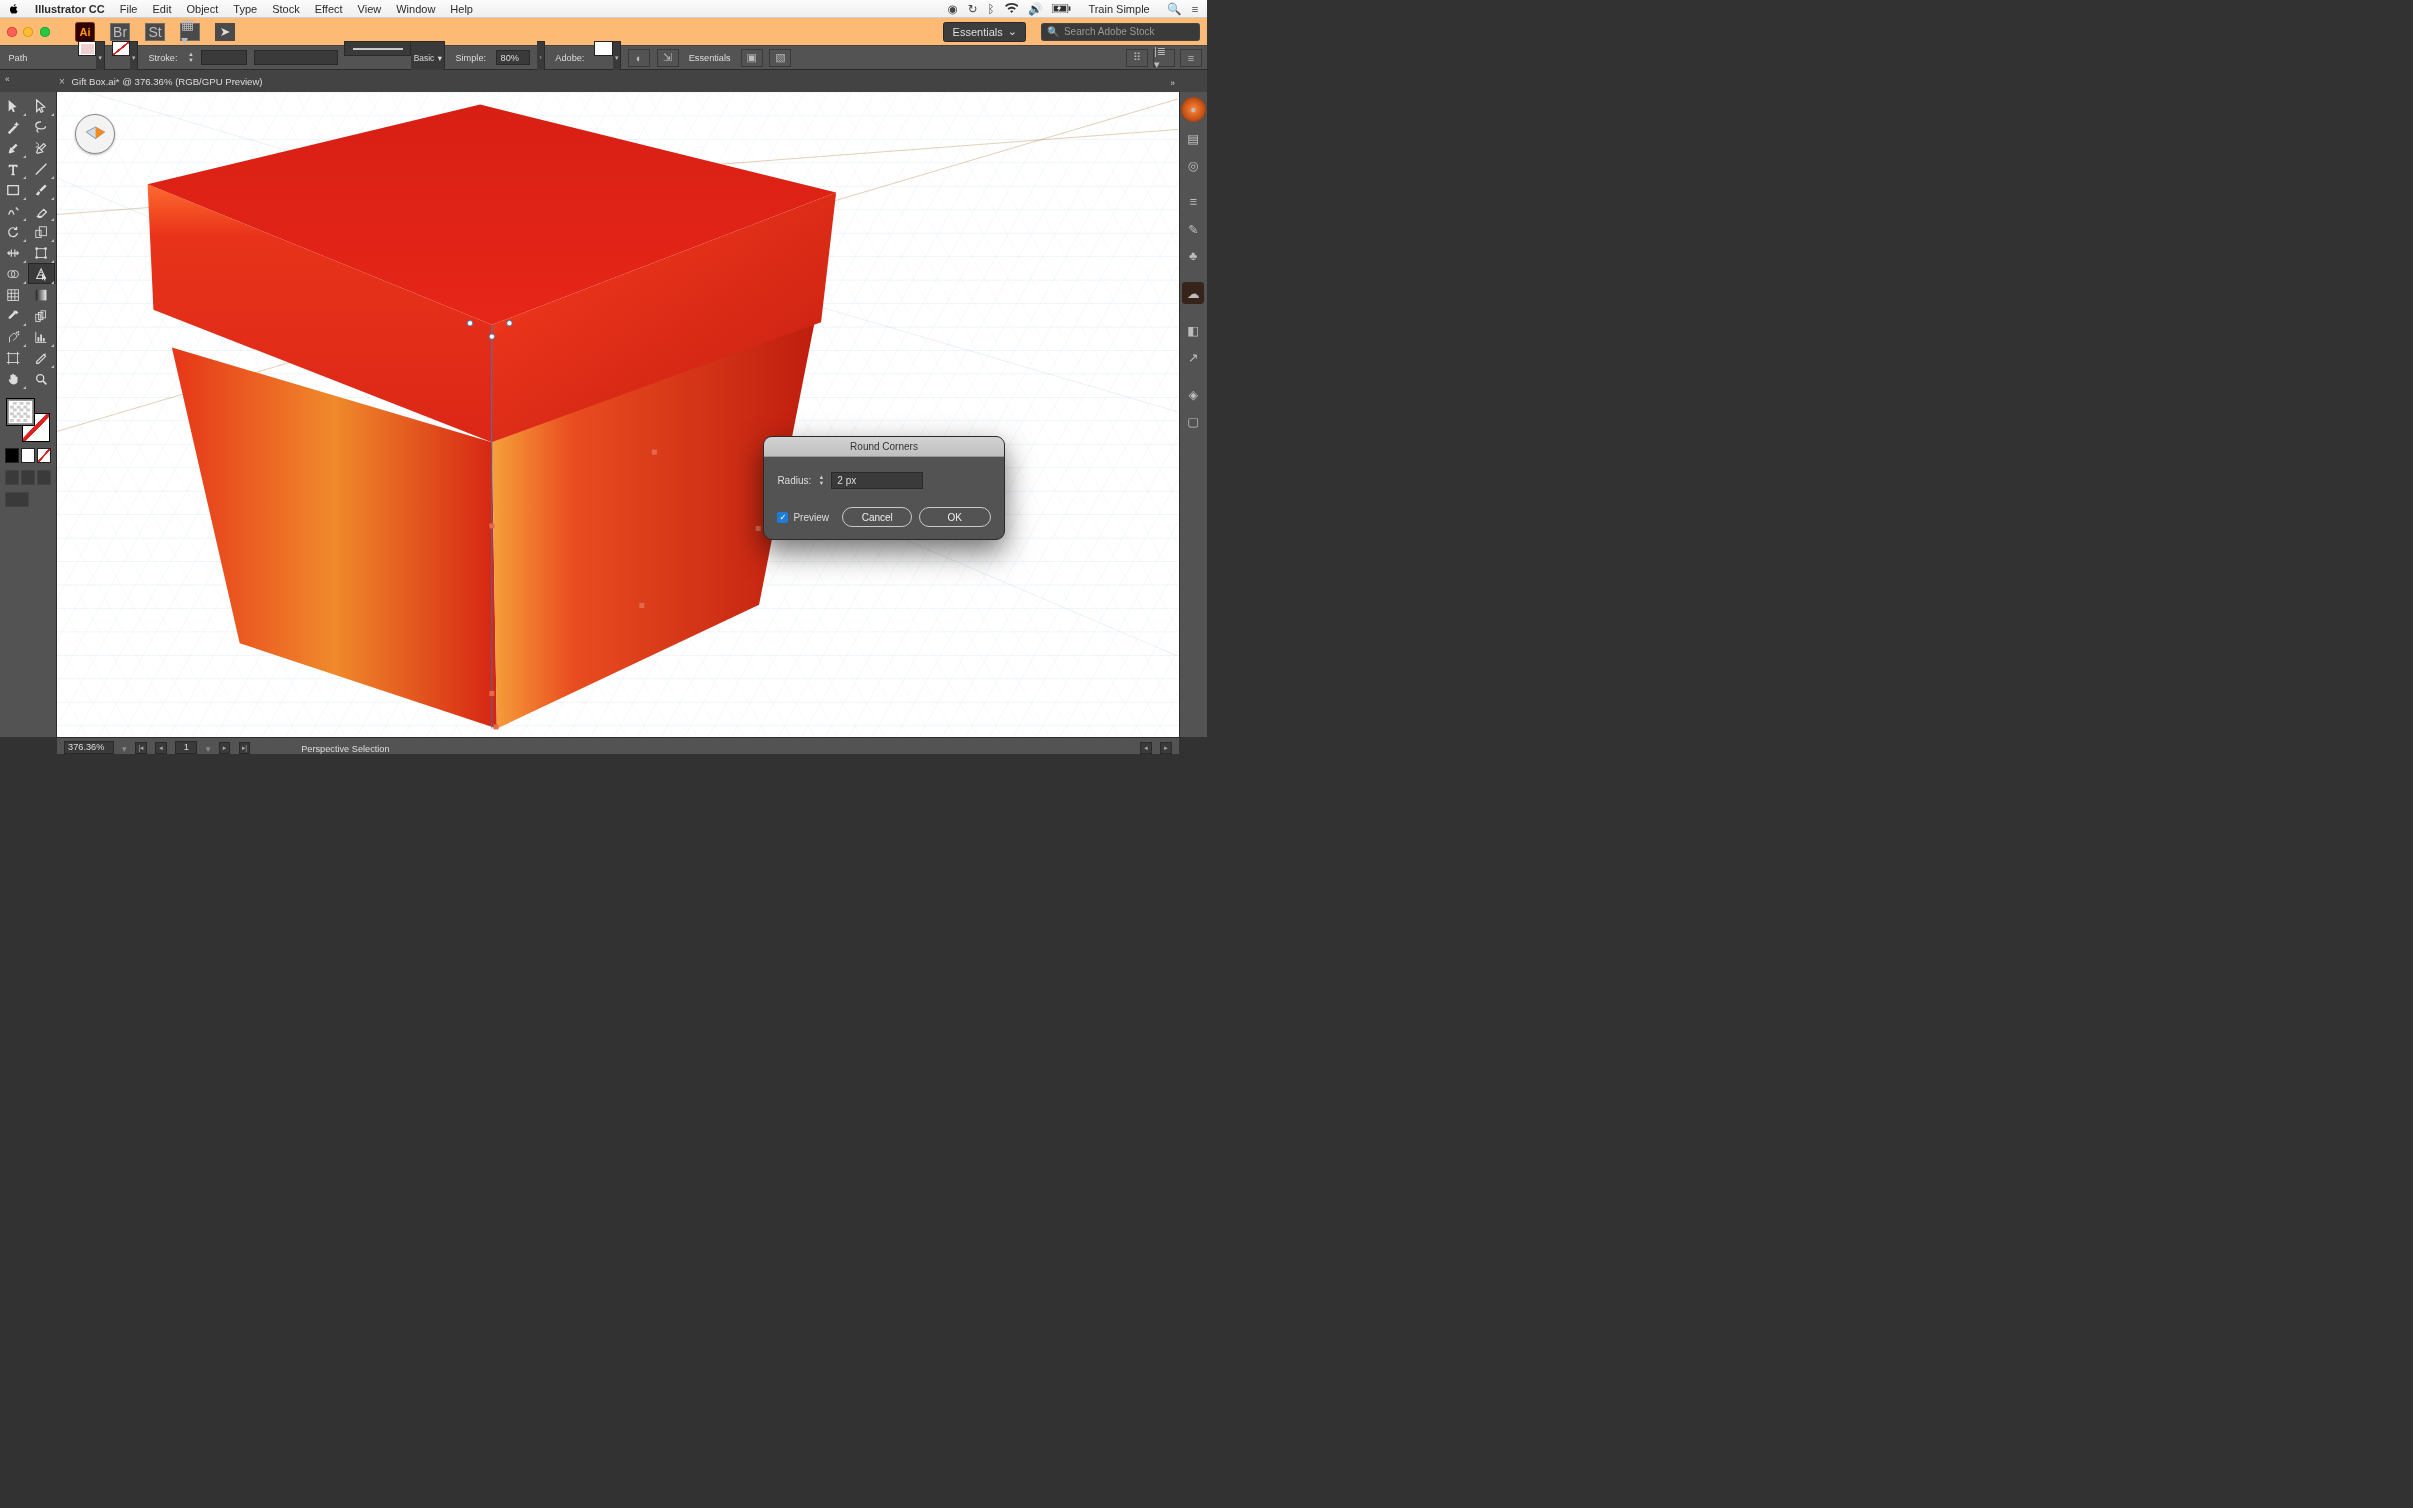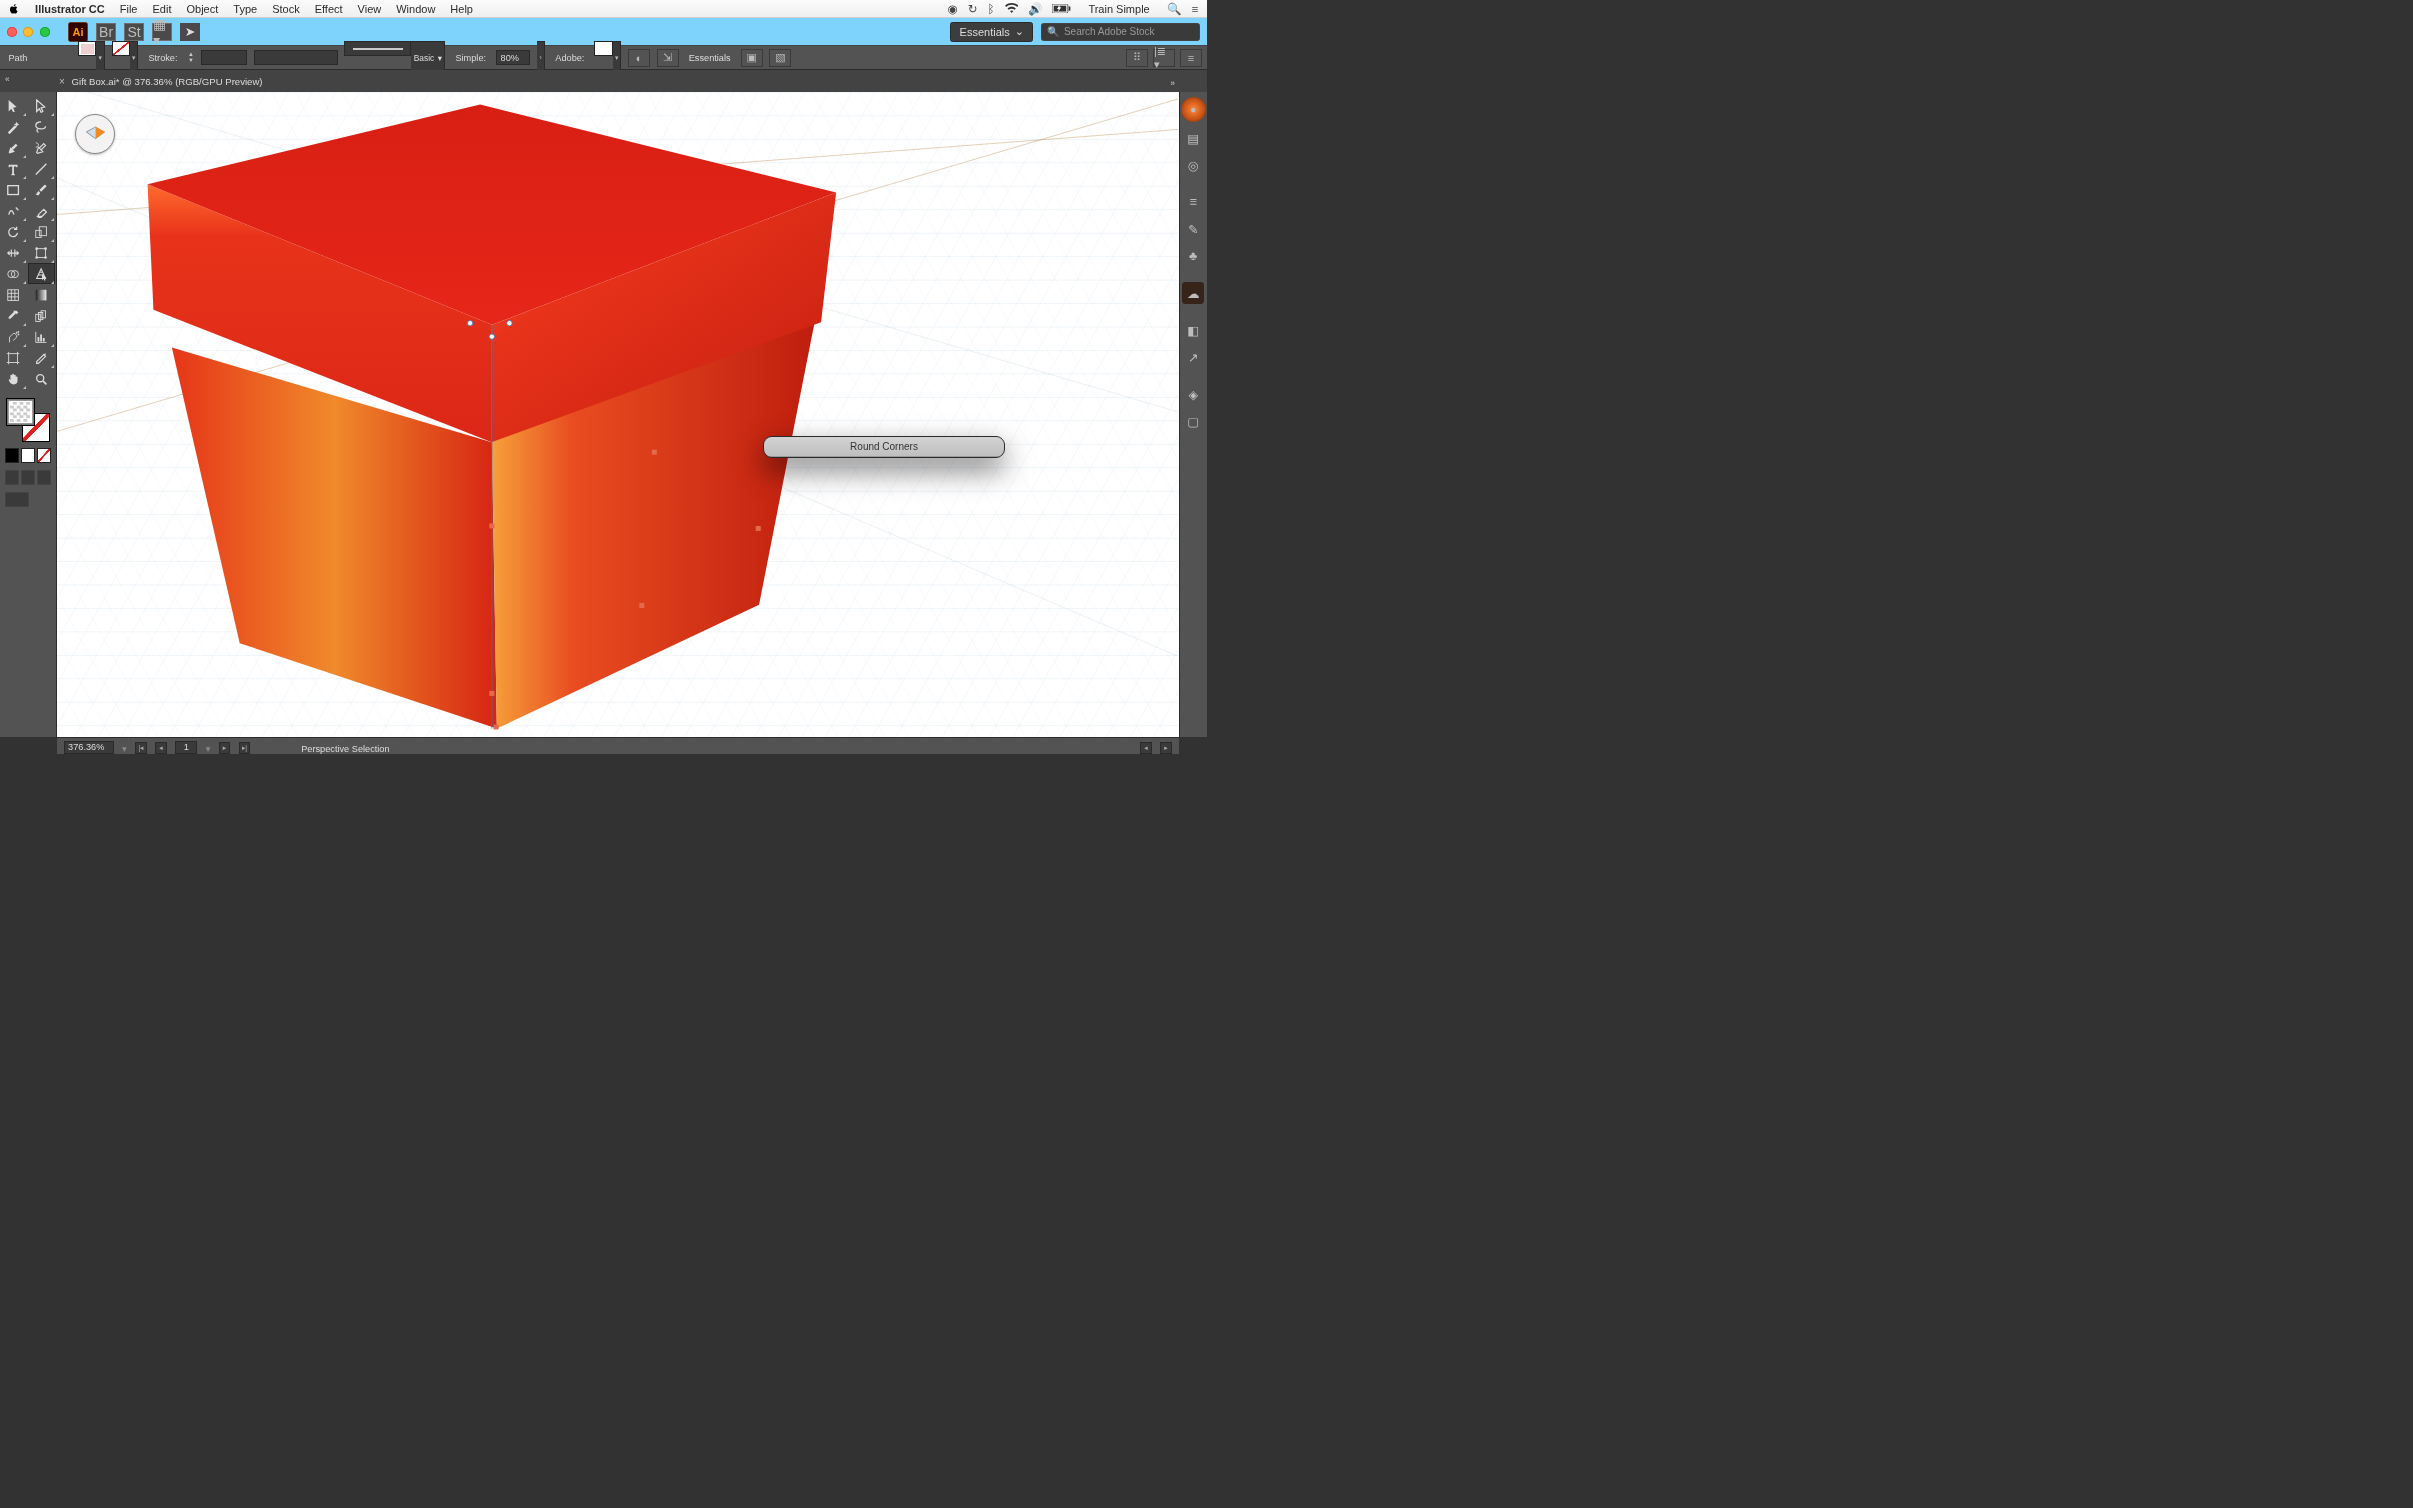--- a/index.html
+++ b/index.html
@@ -8,21 +8,21 @@
 
 .mac-menubar { height: 18.4px; background: linear-gradient(#fcfcfc,#efefef); display: flex; align-items: center; padding: 0 8.4px; font-size: 11px; color: #2b2b2b; border-bottom: 0.8px solid #cfcfcf; }
 .mac-menubar .mi { padding: 0 7.5px; height: 18.4px; display: flex; align-items: center; }
 .mac-menubar .mi:first-child { padding-left: 0; }
 .apptitle { font-weight: 700; }
 .mac-right { margin-left: auto; display: flex; align-items: center; gap: 10px; }
 .mac-right .sys { font-size: 11.7px; color: #444; }
 .apple-icon svg { width: 11.7px; height: 11.7px; fill: #000; }
 
 
-.app-bar { height: 27px; background: #7dd3fc; display: flex; align-items: center; padding: 0 6.7px; gap: 8px; }
+.app-bar { height: 27px; background: #fdba74; display: flex; align-items: center; padding: 0 6.7px; gap: 15px; }
 .traffic { display: flex; gap: 6.7px; margin-right: 10px; }
 .tlc { width: 10px; height: 10px; border-radius: 50%; display: inline-block; }
 .tlc.red { background: #ff5f57; box-shadow: inset 0 0 0 0.8px #d94337; }
 .tlc.yel { background: #febc2e; box-shadow: inset 0 0 0 0.8px #cf9922; }
 .tlc.grn { background: #28c840; box-shadow: inset 0 0 0 0.8px #1c9e31; }
 .ai-badge { width: 20px; height: 20px; background: #330000; color: #ff9a00; display: flex; align-items: center; justify-content: center; font-weight: 700; font-size: 11px; border: 0.8px solid #6a3b1a; border-radius: 2.5px; }
 .app-bar .sq { width: 20px; height: 18.4px; border: 0.8px solid #6e6e6e; background: #4a4a4a; color: #bcbcbc; display: flex; align-items: center; justify-content: center; font-size: 14px; }
 .app-bar .spacer { flex: 1; }
 .workspace-dd { color: #ddd; font-size: 11px; background: #3d3d3d; border: 0.8px solid #2a2a2a; border-radius: 2.5px; padding: 2.5px 8.4px; display: flex; align-items: center; gap: 5px; }
 .search-stock { width: 159px; height: 18.4px; border: 0.8px solid #444; background: #3a3a3a; color: #999; font-size: 10px; padding: 0 5px; display: flex; align-items: center; gap: 4.2px; border-radius: 2.5px; }
@@ -502,20 +502,39 @@
   <div class="persp-widget">
     <svg width="25" height="25" viewBox="0 0 30 30">
       <path d="M4 12 L15 6 L26 12 L15 20 Z" fill="#fff" stroke="#888"></path>
       <path d="M15 6 L26 12 L15 20 Z" fill="#f28a1e"></path>
       <path d="M4 12 L15 6 L15 20 Z" fill="#5a93c7" opacity="0.3"></path>
     </svg>
   </div>
 
   <div class="dialog">
     <div class="titlebar">Round Corners</div>
+    <div class="body">
+      <div class="dlg-row">
+        <span>Radius:</span>
+        <div class="dlg-stepper">
+            <span>▲</span>
+            <span>▼</span>
+          </div>
+        <input class="val" value="2 px" style="">
+      </div>
+      <div class="dlg-foot">
+        <label class="prev">
+          <span class="chk">✓</span>
+          <span>Preview</span>
+        </label>
+        <span style="flex:1"></span>
+        <button class="dlg-btn">Cancel</button>
+        <button class="dlg-btn def">OK</button>
+      </div>
+    </div>
   </div>
 </div>
 
 <div class="status-bar">
   <div class="dd">
       <span>376.36%</span>
     </div>
   <span style="color:#888">▾</span>
   <span class="navbtn">|◂</span>
   <span class="navbtn">◂</span>

